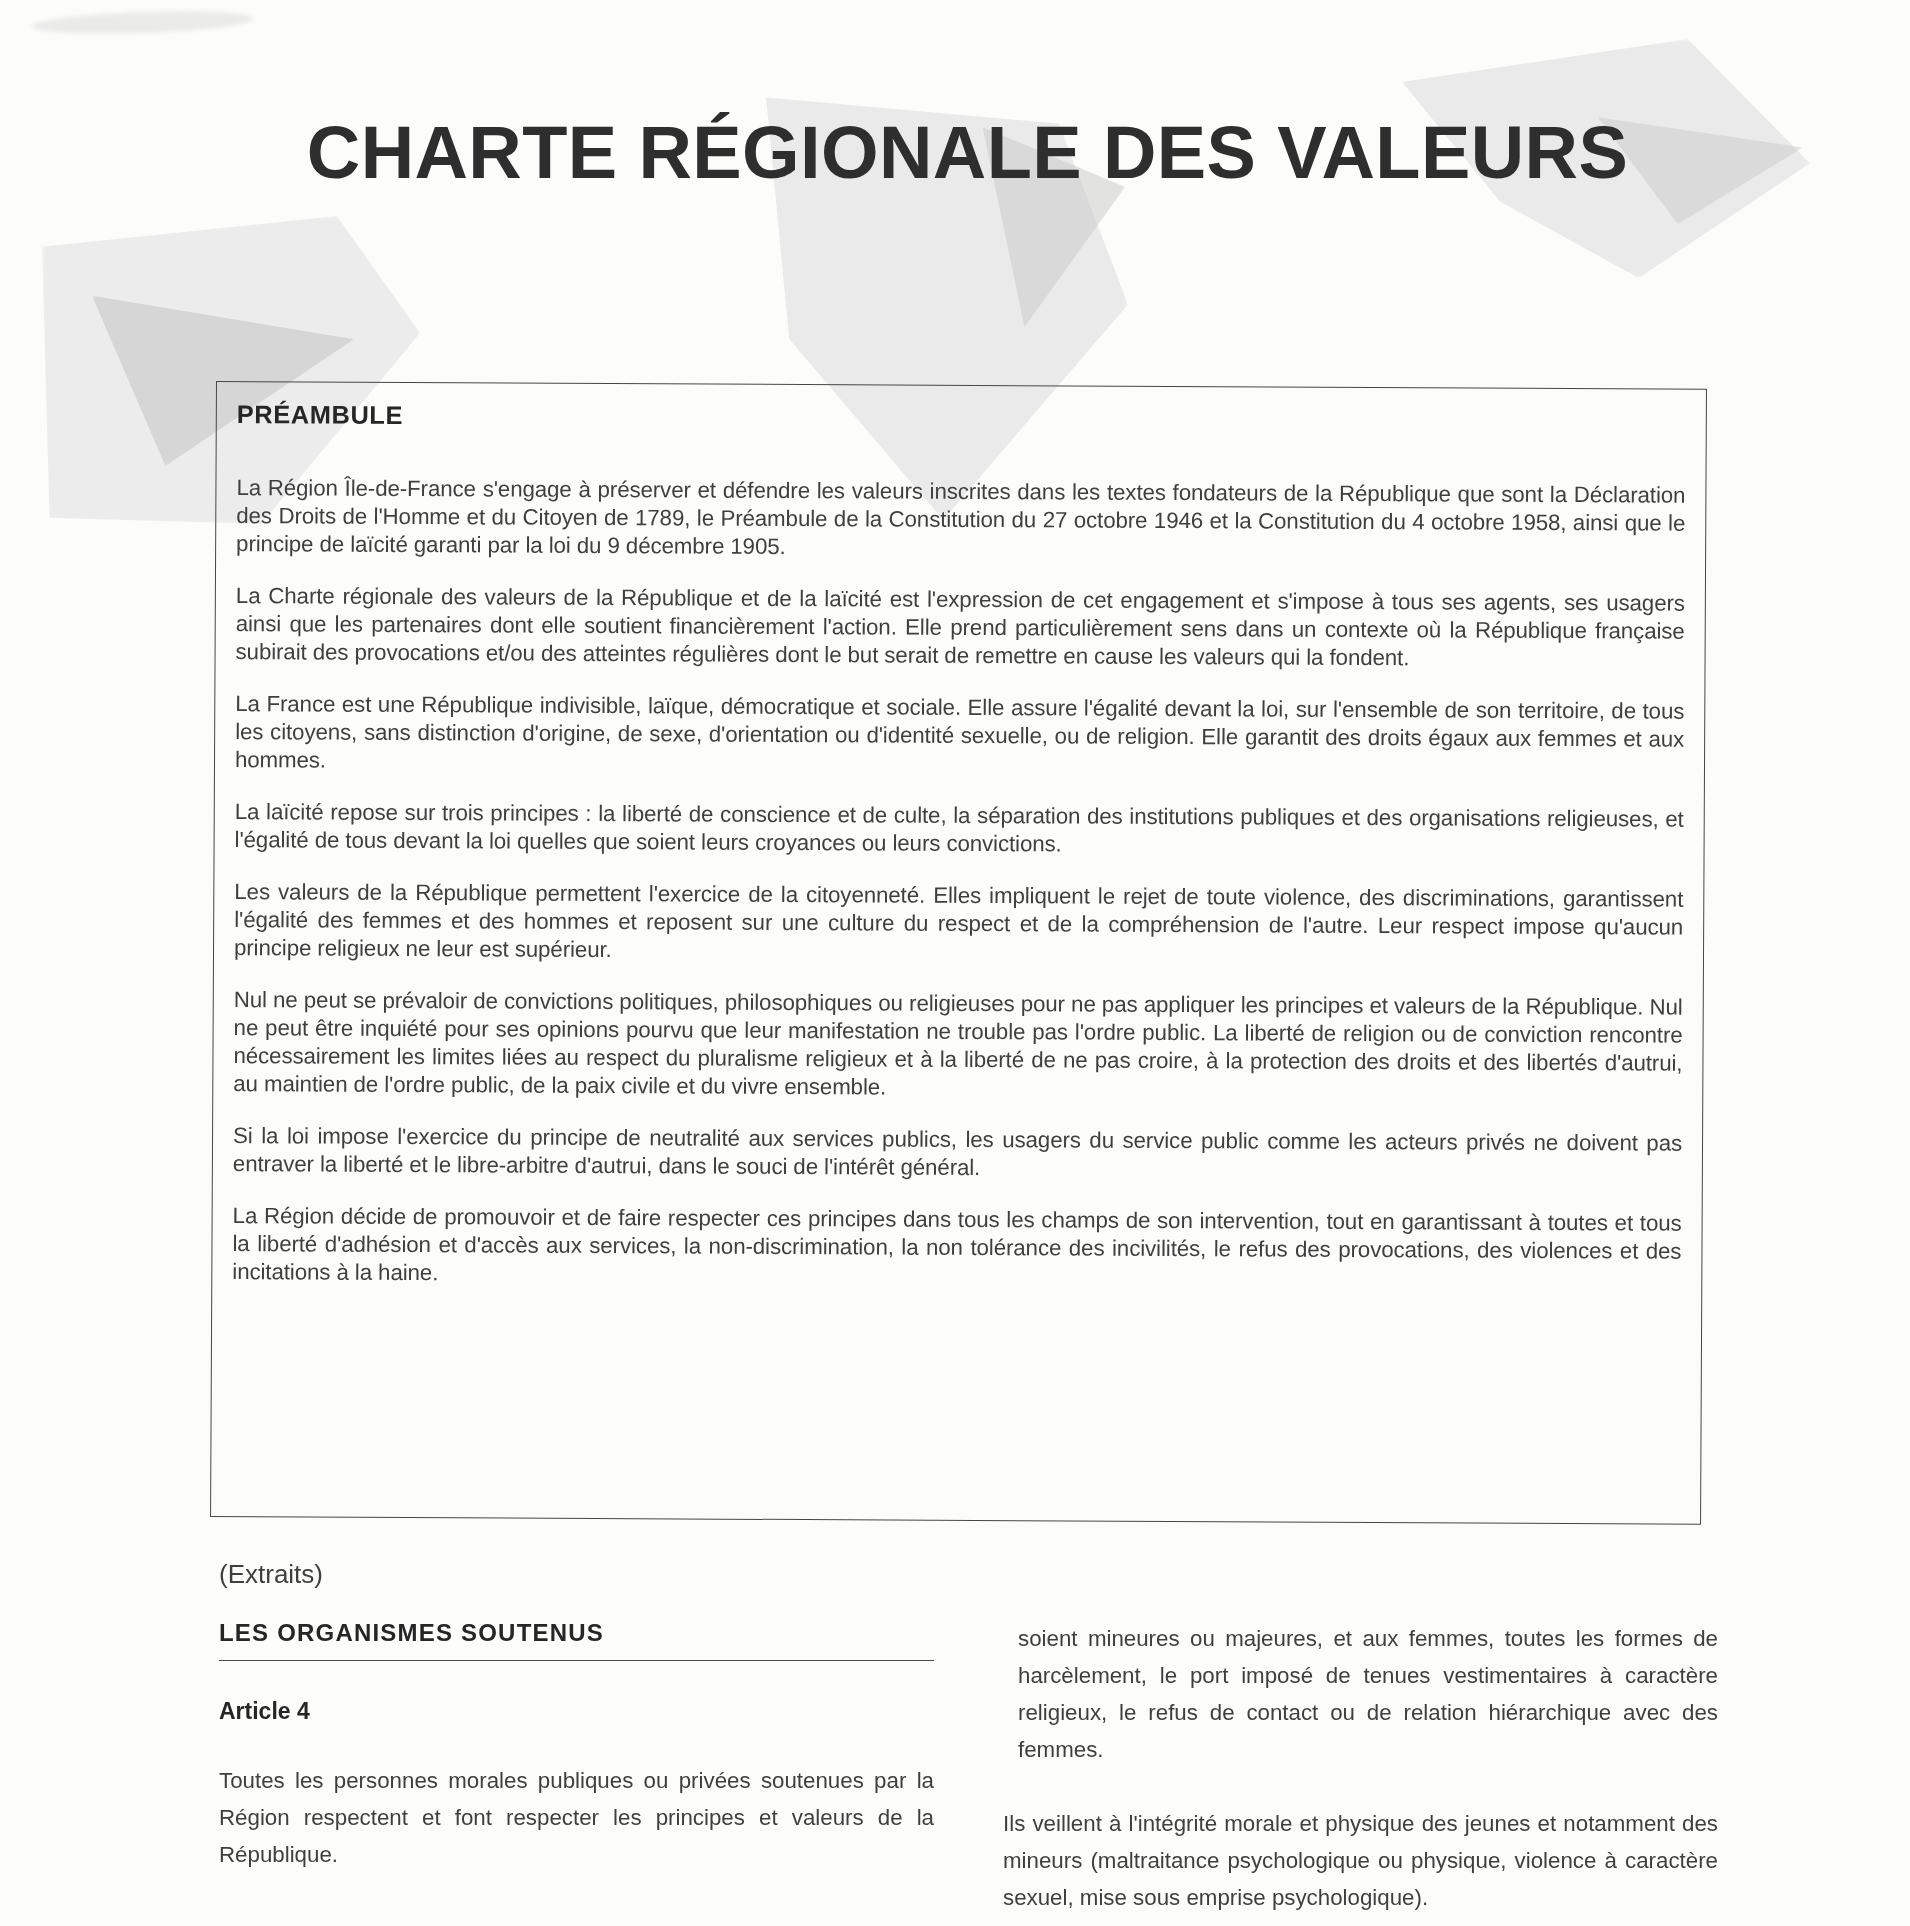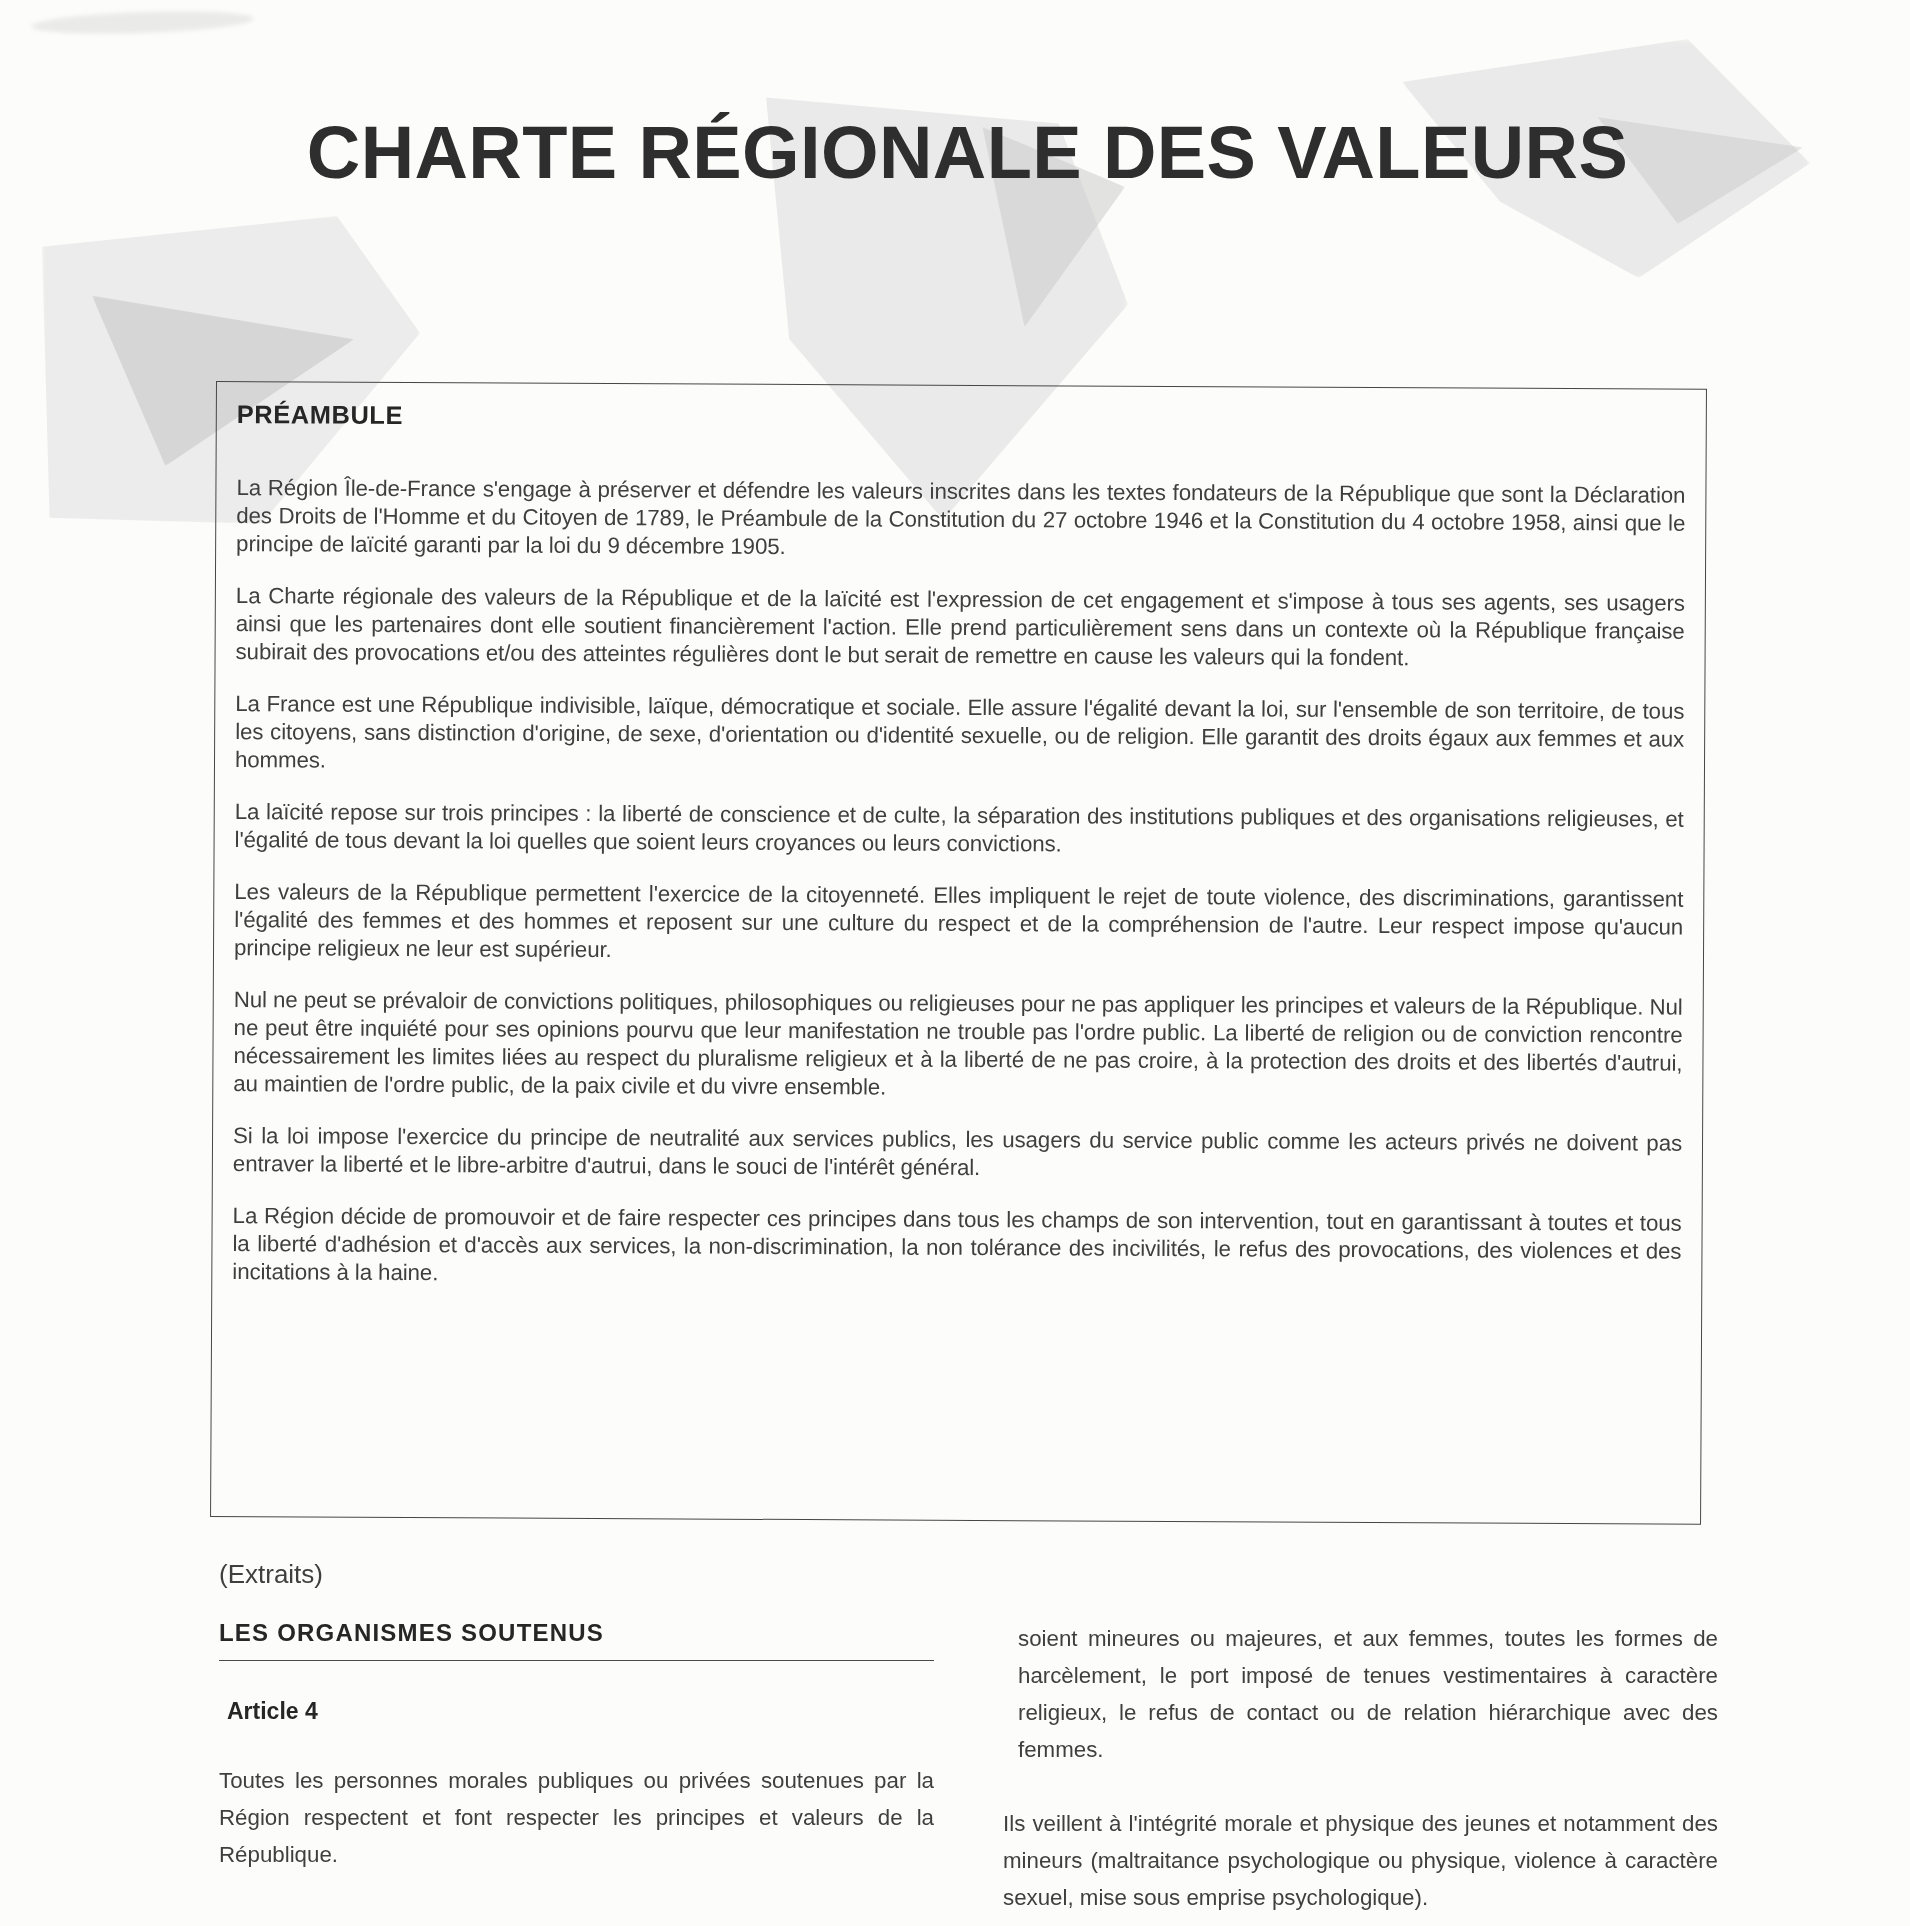--- a/index.html
+++ b/index.html
@@ -74,21 +74,21 @@
   .col{min-width:0;}
   .section-heading{
     font-size:24px;line-height:33px;font-weight:700;letter-spacing:1.2px;
     color:var(--heading-ink);
   }
   .section-heading span{display:block;}
   .section-rule{
     border:none;border-top:1.5px solid var(--rule);margin:10.8px 0 0 0;width:100%;
   }
   .article-label{
-    font-size:23px;font-weight:700;color:var(--heading-ink);margin-top:37px;margin-left:8px;
+    font-size:23px;font-weight:700;color:var(--heading-ink);margin-top:37px;
   }
   .col p{
     font-size:22.3px;line-height:37px;text-align:justify;color:var(--ink);
     margin-top:37px;
   }
   .col.right p:first-child{margin-top:3.9px;margin-left:15px;}
 </style>
 </head>
 <body>
 

